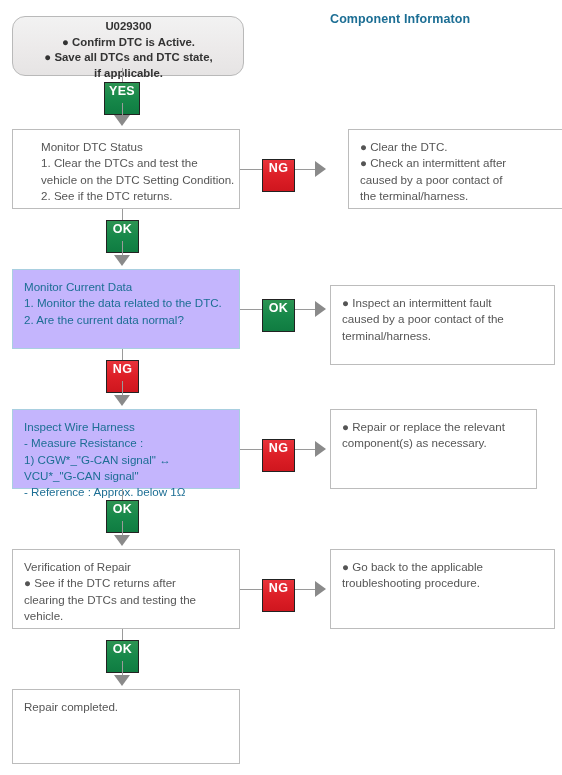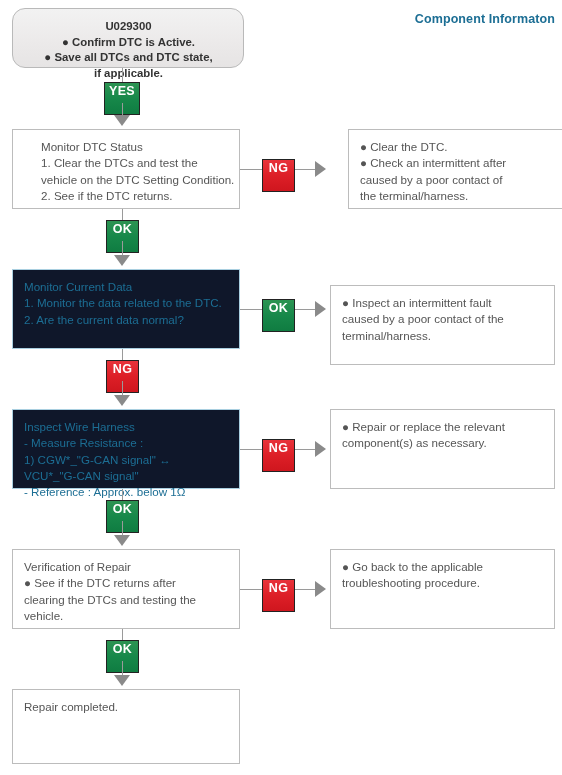--- a/index.html
+++ b/index.html
@@ -19,21 +19,21 @@
     overflow: hidden;
     background: #ffffff;
   }
 
   
   .section-title {
     position: absolute;
     left: 330px;
     top: 12px;
     width: 225px;
-    text-align: right;
+    text-align: left;
     font-size: 12.5px;
     font-weight: bold;
     color: #1c6e94;
     letter-spacing: .1px;
     white-space: nowrap;
   }
 
   
   .node {
     position: absolute;
@@ -45,28 +45,29 @@
   }
   .node.start {
     background: linear-gradient(to bottom, #f2f2f2 0%, #eceaea 55%, #e6e4e4 100%);
     border: 1px solid #b9b9b9;
     border-radius: 13px;
     text-align: center;
     font-weight: bold;
     color: #333333;
     font-size: 11.4px;
     line-height: 15.6px;
-    padding-top: 10px;
+    padding-top: 2px;
+    margin-top: 8px;
   }
   .node.plain {
     background: #ffffff;
     border: 1px solid #bcbcbc;
   }
   .node.info {
-    background: #0f172a;
+    background: #c4b5fd;
     border: 1px solid #a9cfe0;
     color: #1c6e94;
   }
   .node .ln { display: block; white-space: pre; }
   .node.start .ln { white-space: normal; }
 
   
   .vline {
     position: absolute;
     width: 1px;
@@ -186,21 +187,21 @@
     <span class="ln">1) CGW*_"G-CAN signal" ↔</span>
     <span class="ln">VCU*_"G-CAN signal"</span>
     <span class="ln">- Reference : Approx. below 1Ω</span>
   </div>
 
   <div class="hline" style="left:240px; top:449px; width:22px;"></div>
   <div class="badge ng" style="left:262px; top:439px;">NG</div>
   <div class="hline" style="left:295px; top:449px; width:20px;"></div>
   <div class="arrow-right" style="left:315px; top:441px;"></div>
 
-  <div class="node plain" style="left:330px; top:409px; width:225px; height:80px;">
+  <div class="node plain" style="left:330px; top:409px; width:207px; height:80px;">
     <span class="ln">● Repair or replace the relevant</span>
     <span class="ln">component(s) as necessary.</span>
   </div>
 
   <div class="vline" style="left:122px; top:489px; height:11px;"></div>
   <div class="badge ok" style="left:106px; top:500px;">OK</div>
   <div class="vline" style="left:122px; top:521px; height:14px;"></div>
   <div class="arrow-down" style="left:114px; top:535px;"></div>
 
   <div class="node plain" style="left:12px; top:549px; width:228px; height:80px;">

